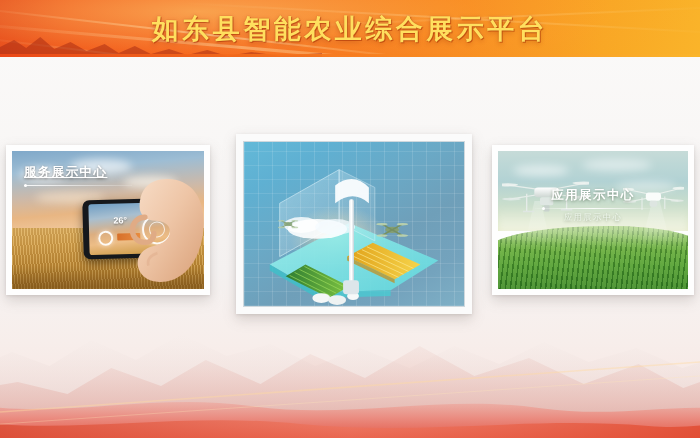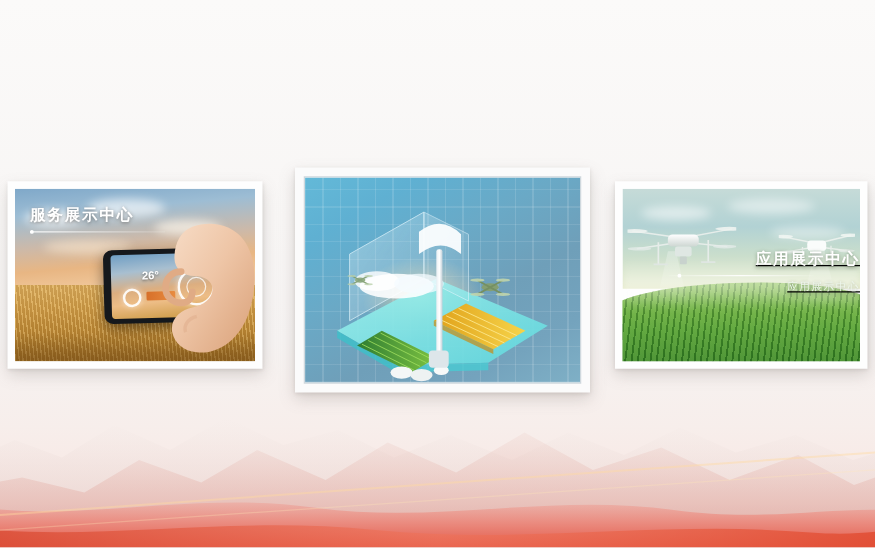--- a/index.html
+++ b/index.html
@@ -93,34 +93,34 @@
   .cap{ position:absolute; z-index:9; }
   .cap .t1{
     font-size:12.5px; font-weight:bold; letter-spacing:1.4px; white-space:nowrap;
   }
   .cap .rule{ height:1px; margin:4px 0 3px 0; }
   .cap .t2{ font-size:8.5px; letter-spacing:1.2px; white-space:nowrap; }
   .cap .dot{ width:3px; height:3px; border-radius:50%; position:absolute; }
 
   
   #cap-left{ left:12px; top:13px; text-align:left; }
-  #cap-left .t1{ color:#ffffff; text-shadow:0 1px 3px rgba(60,50,40,.55); }
+  #cap-left .t1{ color:#ffffff; text-shadow:0 1px 3px rgba(60,50,40,.55);text-decoration:underline; }
   #cap-left .rule{ width:108px; background:linear-gradient(90deg,rgba(255,255,255,.9),rgba(255,255,255,.12)); }
   #cap-left .t2{ color:#f3f1ec; text-shadow:0 1px 3px rgba(60,50,40,.5); }
   #cap-left .dot{ background:#ffffff; left:0; top:20px; }
 
   
   #cap-mid{ right:12px; top:14px; text-align:right; }
   #cap-mid .t1{ color:#ffffff; font-size:13px; text-shadow:0 1px 3px rgba(20,60,90,.45); }
   #cap-mid .rule{ width:118px; margin-left:auto; background:linear-gradient(270deg,rgba(255,255,255,.95),rgba(255,255,255,.1)); }
   #cap-mid .t2{ color:#eef7fb; }
   #cap-mid .dot{ background:#ffffff; right:112px; top:22px; }
 
   
-  #cap-right{ left:0; right:0; top:48px; text-align:right;text-decoration:underline; }
+  #cap-right{ left:0; right:0; top:36px; text-align:center; }
   #cap-right .t1{ color:#ffffff; text-shadow:0 1px 3px rgba(50,70,40,.5); }
   #cap-right .rule{ width:116px; margin:4px auto 3px auto; background:linear-gradient(90deg,rgba(255,255,255,.08),rgba(255,255,255,.92),rgba(255,255,255,.08)); }
   #cap-right .t2{ color:#eef6ec; text-shadow:0 1px 3px rgba(50,70,40,.45); }
   #cap-right .dot{ background:#ffffff; left:44px; top:20px; }
 
   
   .scene{ position:absolute; inset:0; }
   .sky-l{
     position:absolute; left:0; top:0; width:100%; height:62%;
     background:linear-gradient(175deg,#7fa8c9 0%, #9dbdd4 22%, #cdb9a8 48%, #e8b683 66%, #f0c79a 82%, #e9cfa9 100%);
@@ -276,20 +276,34 @@
     </svg>
   </div>
 
   <div class="mtn" style="height:120px; opacity:.5;">
     <svg viewBox="0 0 760 120" preserveAspectRatio="none">
       <path d="M0,96 L760,42" stroke="#ffd9a0" stroke-width="1.6" fill="none" opacity=".85"></path>
       <path d="M0,108 L760,56" stroke="#ffe6b8" stroke-width="1" fill="none" opacity=".6"></path>
     </svg>
   </div>
 
+  <div class="header">
+    <div class="hdr-glow"></div>
+    <div class="hdr-ray r1"></div>
+    <div class="hdr-ray r2"></div>
+    <div class="hdr-ray r3"></div>
+    <div class="hdr-ray r4"></div>
+    <div class="hdr-ray r5"></div>
+    <div class="hdr-silhouette">
+      <svg viewBox="0 0 320 26" preserveAspectRatio="none">
+        <path d="M0,26 L0,16 L14,9 L26,17 L40,6 L54,18 L70,11 L86,20 L104,13 L118,22 L134,15 L150,23 L168,18 L186,24 L206,19 L226,25 L250,21 L278,25 L320,22 L320,26 Z" fill="#9e2512" opacity=".85"></path>
+      </svg>
+    </div>
+    <div class="header-title">如东县智能农业综合展示平台</div>
+  </div>
 
   <div class="panel" id="panel-left">
     <div class="inner">
       <div class="scene">
         <div class="sky-l"></div>
         <div class="cloud" style="left:4%;  top:12%; width:46px; height:13px; background:rgba(255,255,255,.72);"></div>
         <div class="cloud" style="left:30%; top:6%;  width:62px; height:15px; background:rgba(255,255,255,.62);"></div>
         <div class="cloud" style="left:58%; top:18%; width:54px; height:12px; background:rgba(255,248,236,.70);"></div>
         <div class="cloud" style="left:12%; top:30%; width:70px; height:11px; background:rgba(255,236,212,.55);"></div>
         <div class="cloud" style="left:66%; top:34%; width:58px; height:10px; background:rgba(255,230,200,.50);"></div>

